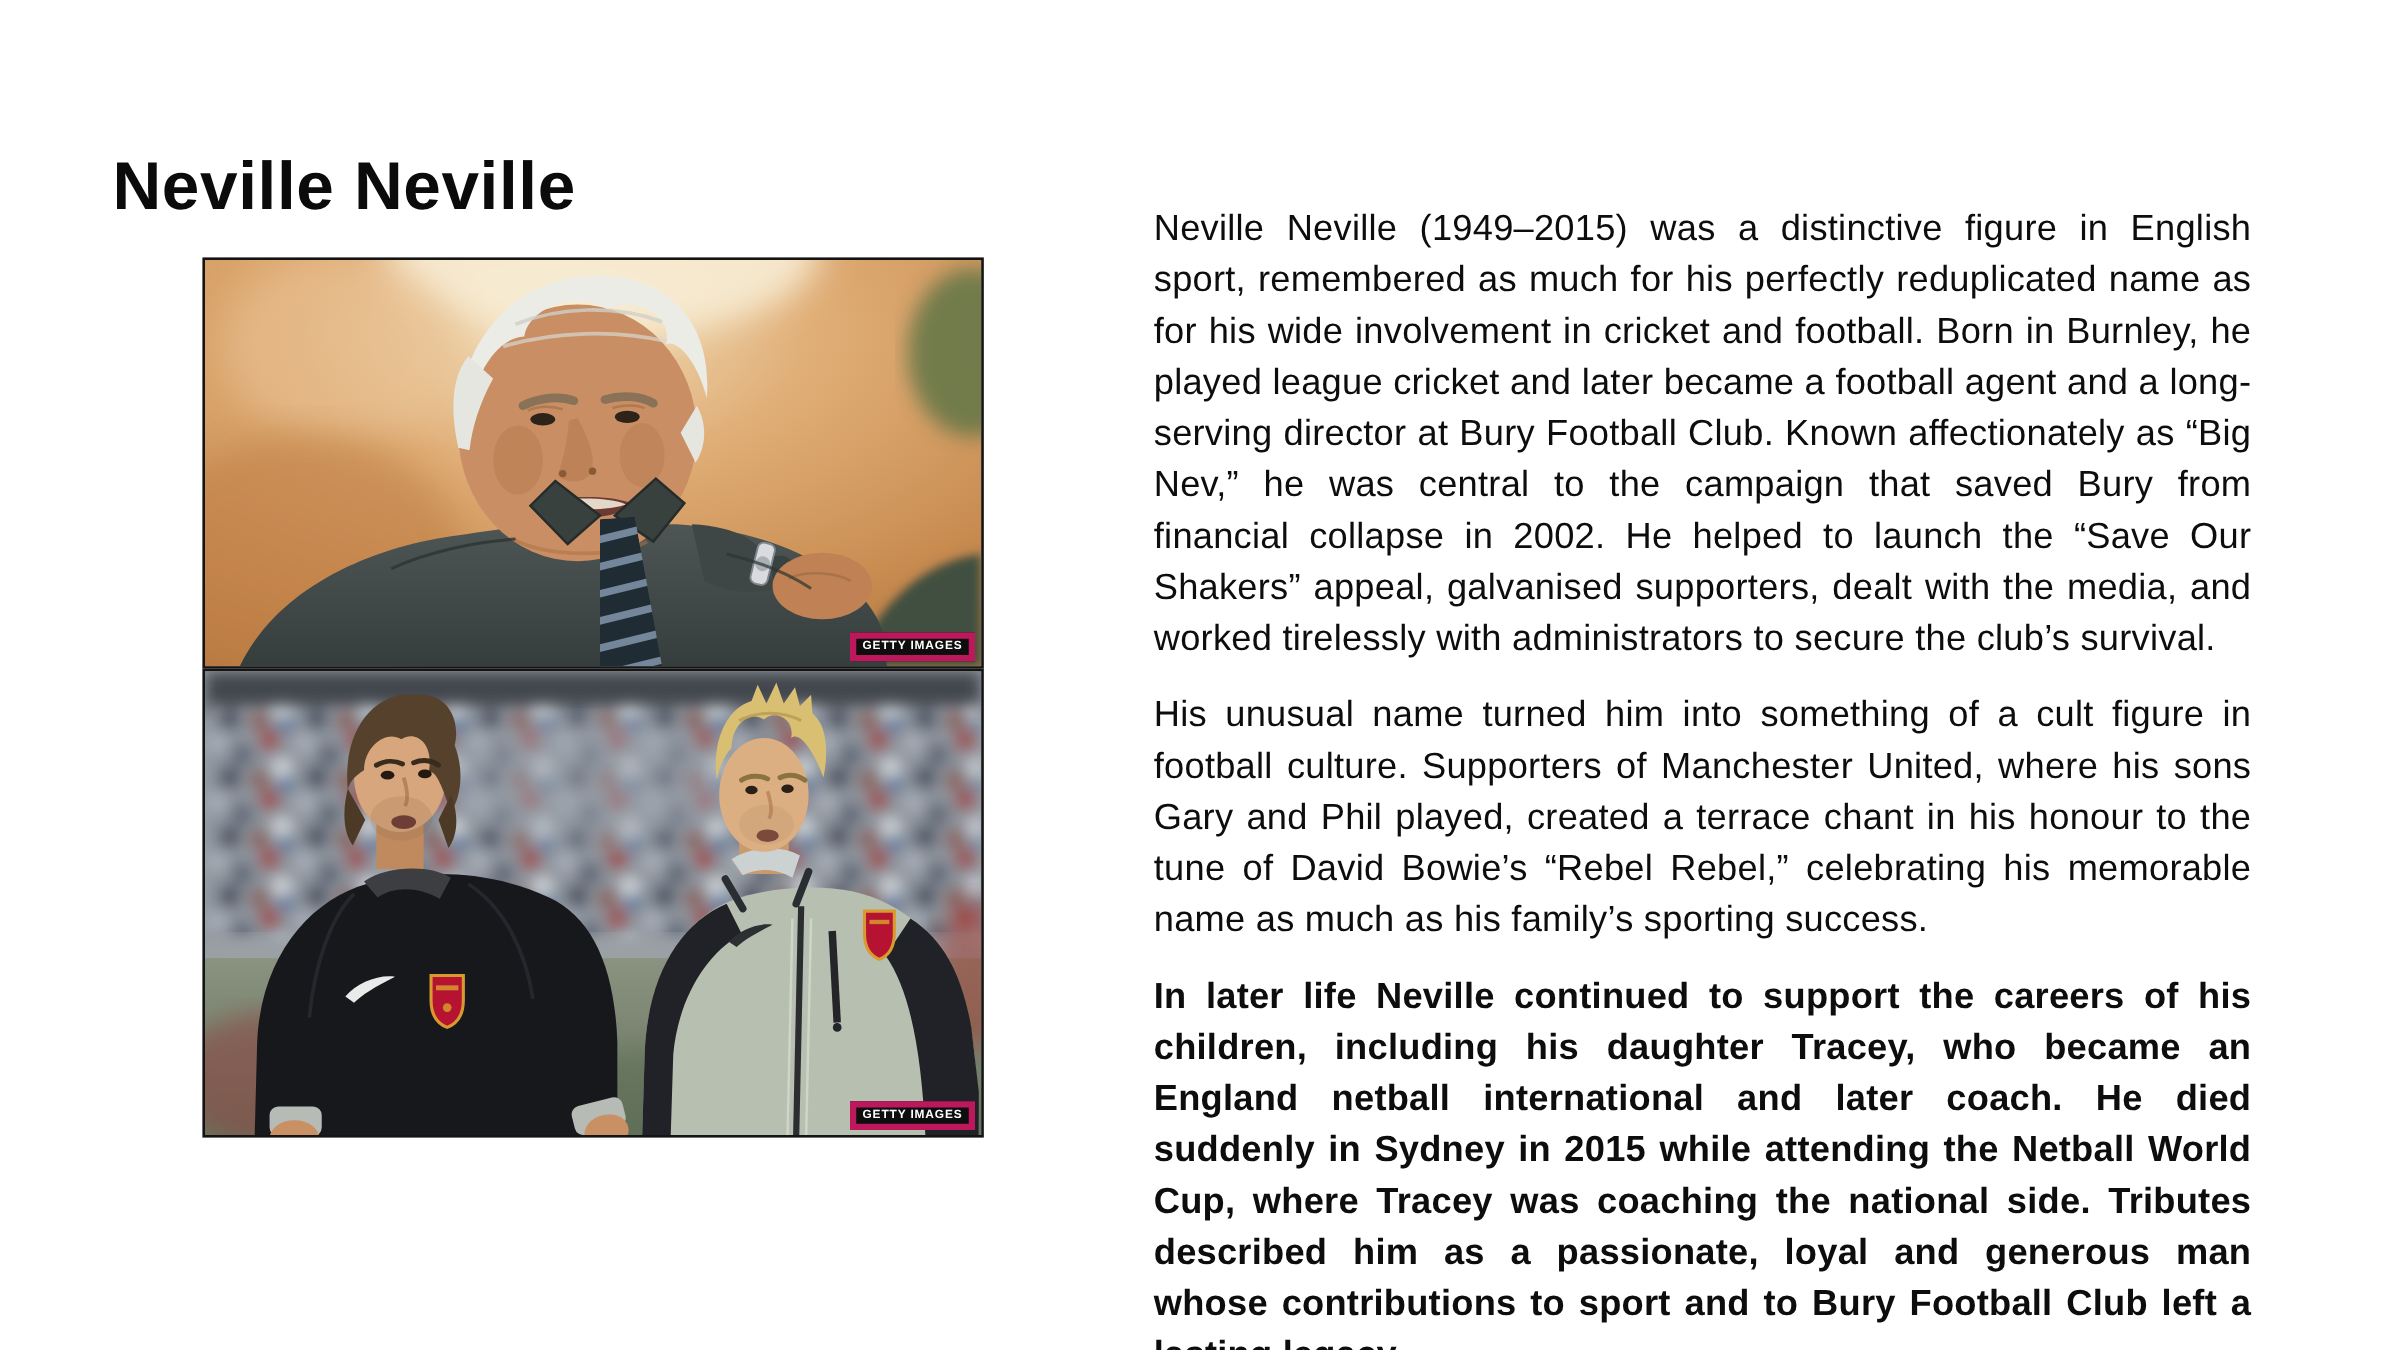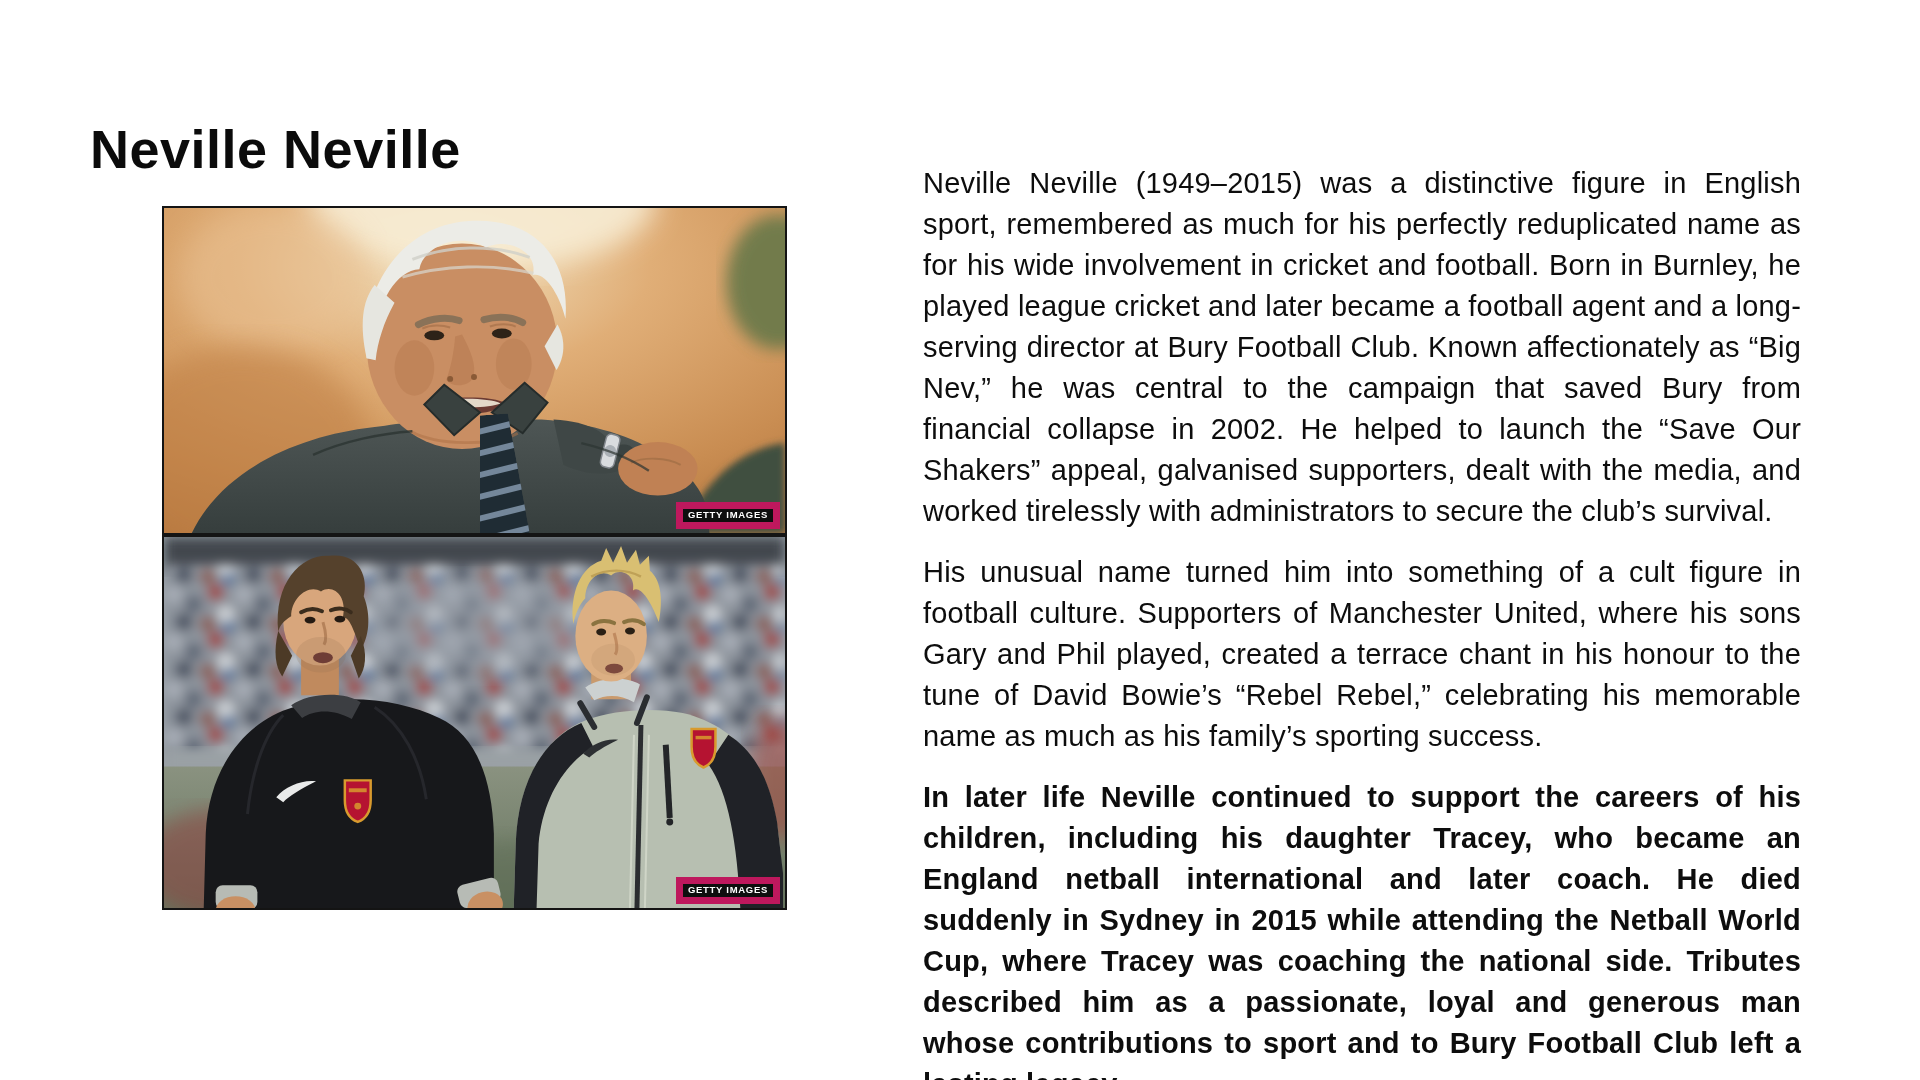--- a/index.html
+++ b/index.html
@@ -17,21 +17,21 @@
   .media-col{position:absolute;left:162px;top:206px;width:625px;}
   .photo{
     position:relative;width:625px;box-sizing:border-box;
     border:2px solid #141414;overflow:hidden;background:#9a9a9a;
   }
   .photo.portrait{height:329px;}
   .photo.players{height:375px;margin-top:-2px;}
   .photo svg{position:absolute;left:0;top:0;width:100%;height:100%;display:block;}
   .getty{
     position:absolute;right:5px;bottom:4px;
-    background:#0e0e0e;color:#ffffff;border:7px solid #be185d;
+    background:#0e0e0e;color:#ffffff;border:5px solid #be185d;
     font-size:9.5px;font-weight:700;letter-spacing:0.7px;
     padding:1px 5px 2px 5px;line-height:1.1;white-space:nowrap;
   }
   .text-col{
     position:absolute;left:923px;top:163px;width:878px;
     font-size:29px;line-height:41px;text-align:justify;
     letter-spacing:0.2px;color:#0d0d0d;
   }
   .text-col p{margin:0 0 20px 0;}
   .text-col p:last-child{margin-bottom:0;font-weight:bold;}

